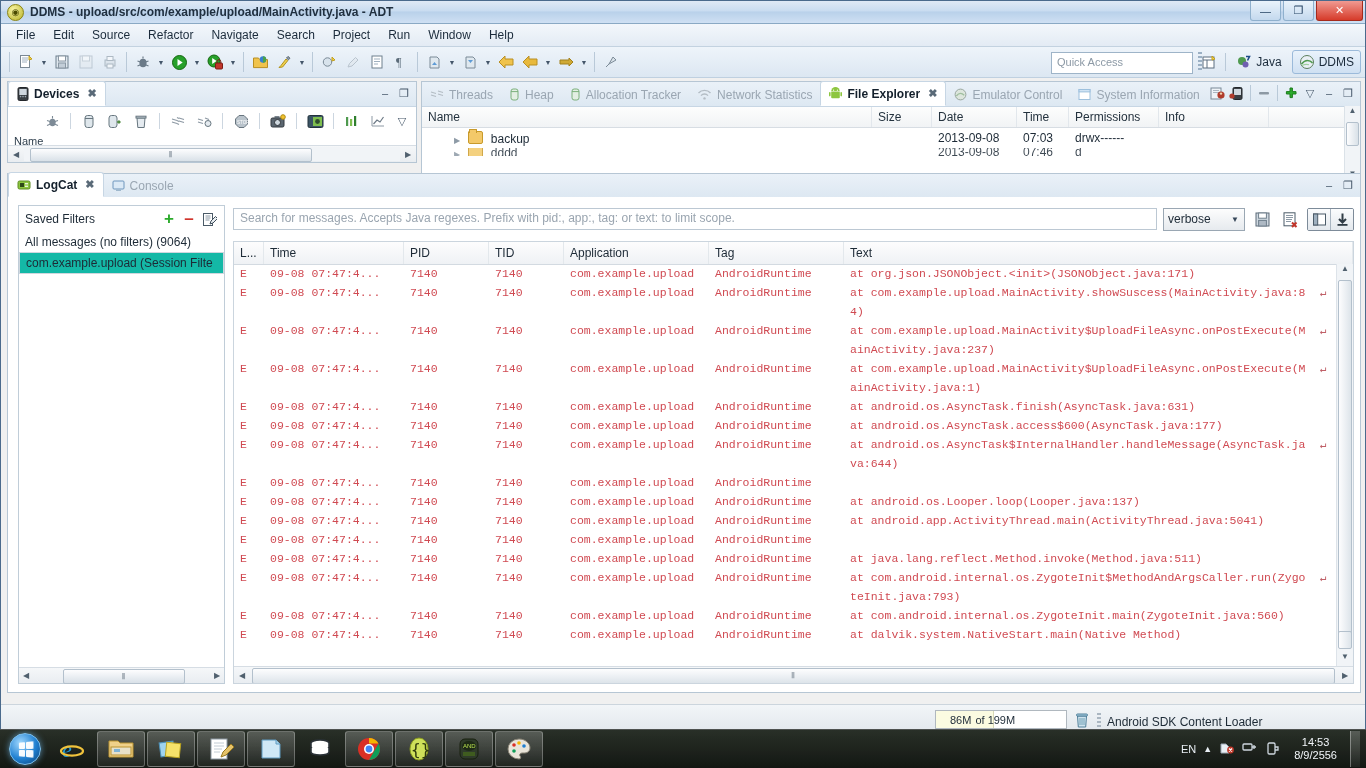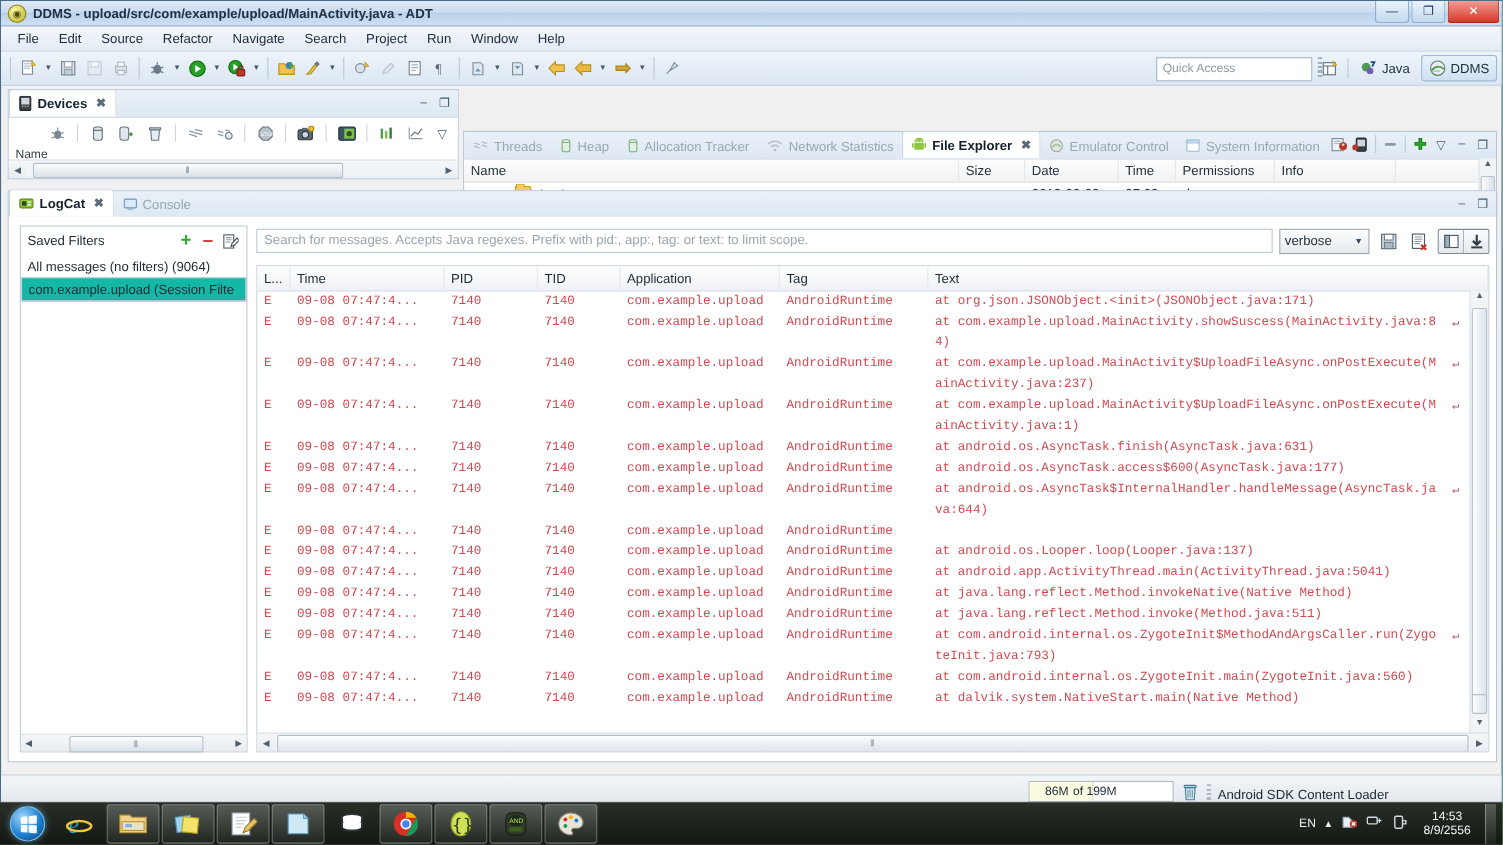--- a/index.html
+++ b/index.html
@@ -79,21 +79,21 @@
   .devicehdr{height:14px;font-size:11px;color:#30404e;padding-left:6px;background:#fff;overflow:hidden;}
   .hscroll{height:16px;background:linear-gradient(180deg,#f5f7f9,#e9edf1);border-top:1px solid #d6dde4;
     display:flex;align-items:center;position:absolute;bottom:0;left:0;right:0;}
   .hscroll .arrow{width:16px;text-align:center;font-size:8px;color:#50606e;}
   .hscroll .track{flex:1;height:14px;position:relative;background:#f1f4f7;}
   .hscroll .thumb{position:absolute;left:6px;top:1px;height:12px;width:280px;
     background:linear-gradient(180deg,#fdfdfe,#d9e1e8);border:1px solid #b3c0cc;border-radius:2px;
     display:flex;align-items:center;justify-content:center;font-size:8px;color:#6d7a86;letter-spacing:1px;}
 
   
-  #explorerView{left:420px;top:80px;width:940px;height:104px;margin-top:38px;}
+  #explorerView{left:420px;top:80px;width:940px;height:104px;}
   .exp-tabs{height:24px;display:flex;align-items:flex-end;background:linear-gradient(180deg,#eaf1f8,#dde8f2);
     border-bottom:1px solid #c7d6e4;position:relative;}
   .grid-head{height:20px;display:flex;background:linear-gradient(180deg,#fdfdfd,#f1f3f5);
     border-bottom:1px solid #d7dde3;font-size:12px;color:#24323e;align-items:center;}
   .grid-head .gh{padding:0 6px;box-sizing:border-box;border-right:1px solid #e2e7ec;height:20px;line-height:20px;}
   .exp-row{height:20px;display:flex;align-items:center;font-size:12px;color:#1d2a36;}
   .exp-row .c{padding:0 6px;box-sizing:border-box;}
   .tri{font-size:8px;color:#8d9aa6;margin-right:4px;}
   .folder{display:inline-block;width:13px;height:11px;background:#f3c969;border:1px solid #c89a2b;
     border-radius:1px 2px 2px 2px;margin-right:5px;position:relative;vertical-align:-1px;}
@@ -826,21 +826,20 @@
                   <div class="c" style="width: 135px;">AndroidRuntime</div>
                   <div class="c ctext" style="flex: 1 1 0%;">at android.app.ActivityThread.main(ActivityThread.java:5041)</div>
                 </div>
                 <div class="lg-row">
                   <div class="c" style="width: 30px;">E</div>
                   <div class="c" style="width: 140px;">09-08 07:47:4...</div>
                   <div class="c" style="width: 85px;">7140</div>
                   <div class="c" style="width: 75px;">7140</div>
                   <div class="c" style="width: 145px;">com.example.upload</div>
                   <div class="c" style="width: 135px;">AndroidRuntime</div>
-                  <div class="c ctext" style="flex: 1 1 0%;">at java.lang.reflect.Method.invokeNative(Native Method)</div>
                 </div>
                 <div class="lg-row">
                   <div class="c" style="width: 30px;">E</div>
                   <div class="c" style="width: 140px;">09-08 07:47:4...</div>
                   <div class="c" style="width: 85px;">7140</div>
                   <div class="c" style="width: 75px;">7140</div>
                   <div class="c" style="width: 145px;">com.example.upload</div>
                   <div class="c" style="width: 135px;">AndroidRuntime</div>
                   <div class="c ctext" style="flex: 1 1 0%;">at java.lang.reflect.Method.invoke(Method.java:511)</div>
                 </div>

